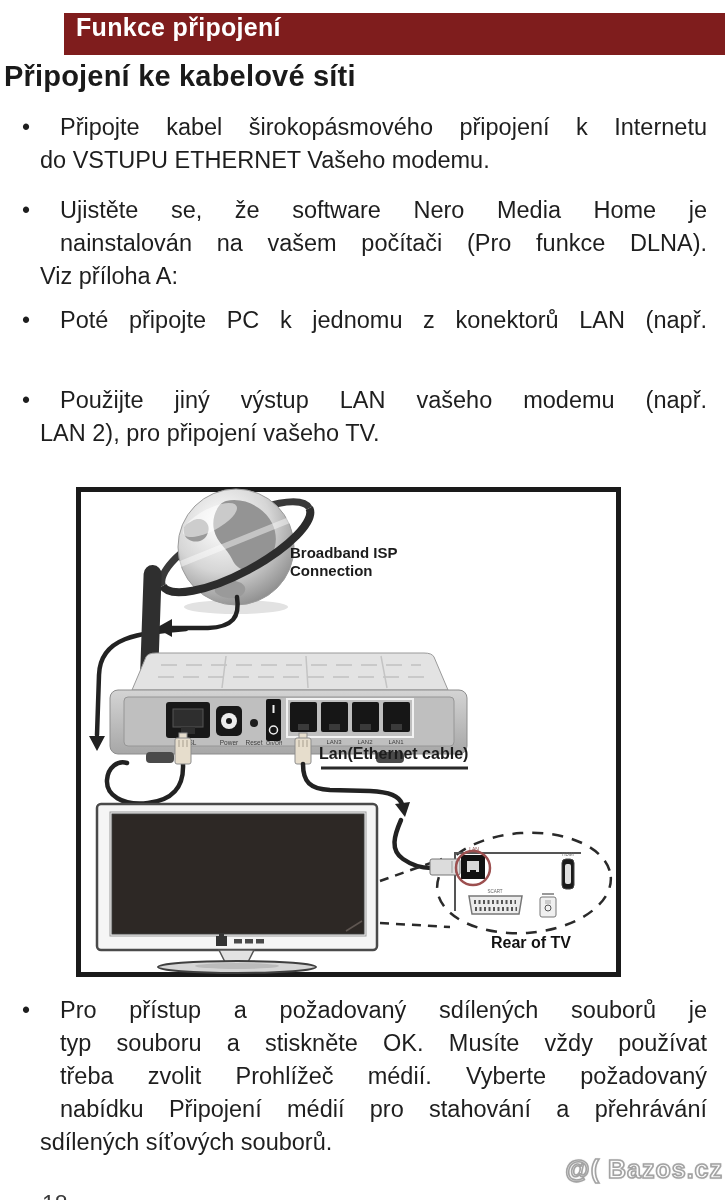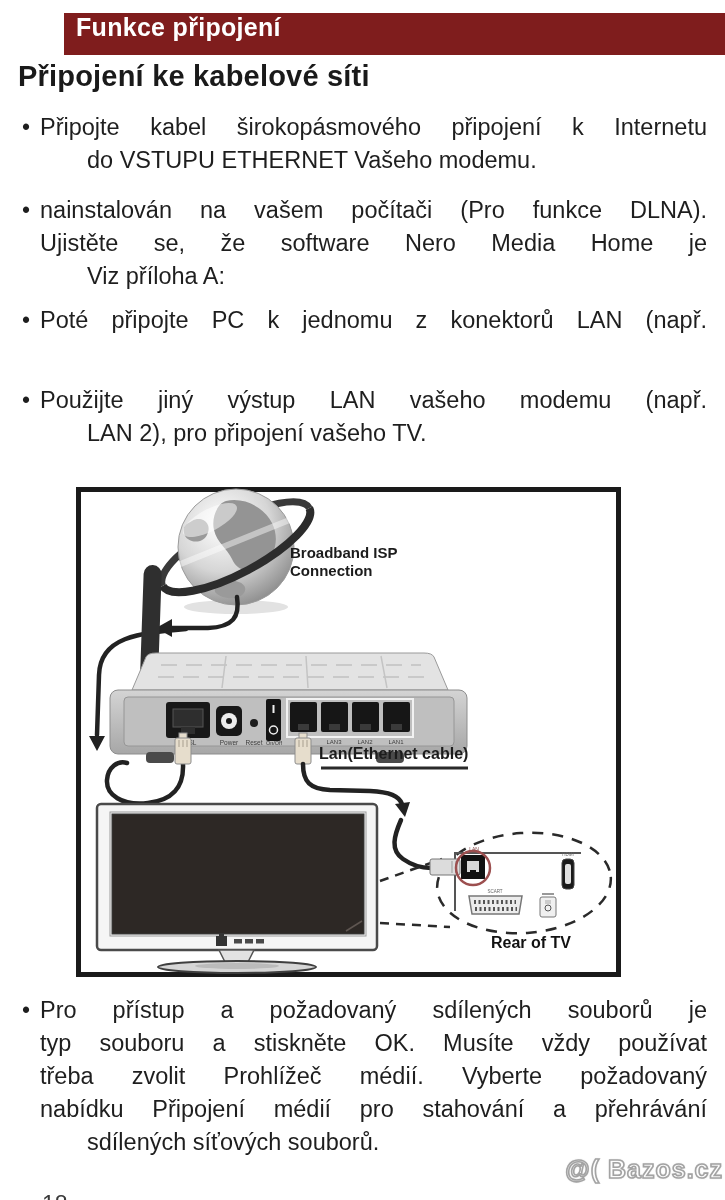--- a/index.html
+++ b/index.html
@@ -6,27 +6,27 @@
   body{
     width:725px;height:1200px;position:relative;overflow:hidden;
     background:#ffffff;font-family:"Liberation Sans", sans-serif;color:#1e1e1e;
   }
   .banner{
     position:absolute;left:20px;top:13px;width:686px;height:42px;
     background:#7f1d1d;display:flex;align-items:flex-start;margin-left:44px;
   }
   .banner span{color:#ffffff;font-weight:bold;font-size:25px;padding-left:12px;letter-spacing:.3px;}
   .h2{
-    position:absolute;left:18px;top:60px;font-size:29px;font-weight:bold;color:#1a1a1a;letter-spacing:.2px;
+    position:absolute;left:4px;top:60px;font-size:29px;font-weight:bold;color:#1a1a1a;letter-spacing:.2px;
   }
   .bullet{position:absolute;left:22px;right:18px;display:flex;}
   .dot{width:18px;flex:none;font-size:23px;line-height:33px;color:#1e1e1e;}
   .btext{flex:1;font-size:23.5px;line-height:33px;color:#1e1e1e;}
-  .jline{text-align:justify;text-align-last:justify;white-space:normal;}
-  .jlast{text-align:justify;text-align-last:left;margin-left:47px;}
+  .jline{text-align:justify;text-align-last:justify;white-space:normal;margin-left:20px;}
+  .jlast{text-align:justify;text-align-last:left;}
   .diagram{position:absolute;left:76px;top:487px;width:545px;height:490px;}
   .watermark{
     position:absolute;right:2px;top:1155px;font-size:25px;font-weight:bold;white-space:nowrap;
     color:#fdfdfd;-webkit-text-stroke:1.6px #a3a3a3;text-shadow:0 0 2px #b5b5b5;letter-spacing:1px;
   }
   .pagenum{position:absolute;left:42px;top:1191px;font-size:23px;color:#3a3a3a;}
   svg text{font-family:"Liberation Sans", sans-serif;}
 </style>
 </head>
 <body>
@@ -41,22 +41,22 @@
   <span class="dot">•</span>
   <div class="btext">
     <div class="jline">Připojte kabel širokopásmového připojení k Internetu</div>
     <div class="jlast">do VSTUPU ETHERNET Vašeho modemu.</div>
   </div>
 </div>
 
 <div class="bullet" style="top:194px">
   <span class="dot">•</span>
   <div class="btext">
+    <div class="jline">Ujistěte se, že software Nero Media Home je</div>
     <div class="jline">nainstalován na vašem počítači (Pro funkce DLNA).</div>
-    <div class="jline">Ujistěte se, že software Nero Media Home je</div>
     <div class="jlast">Viz příloha A:</div>
   </div>
 </div>
 
 <div class="bullet" style="top:304px">
   <span class="dot">•</span>
   <div class="btext">
     <div class="jline">Poté připojte PC k jednomu z konektorů LAN (např.</div>
   </div>
 </div>

